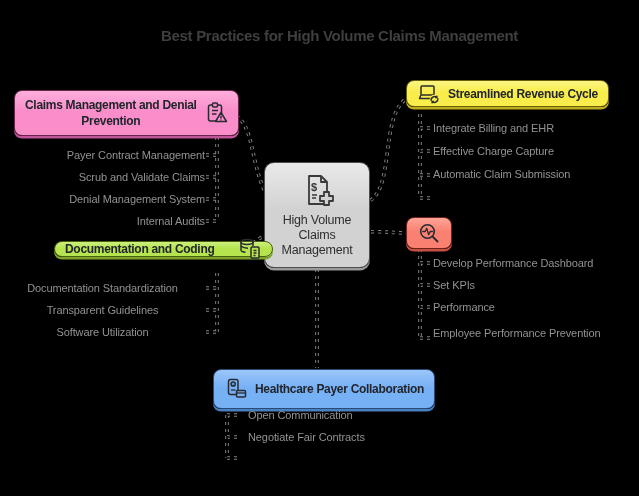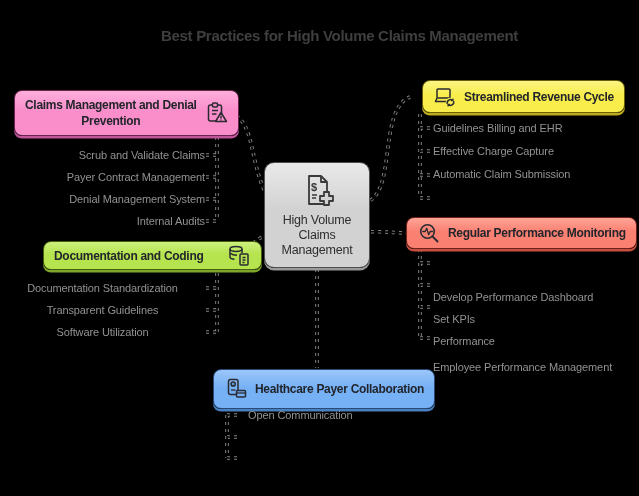--- a/index.html
+++ b/index.html
@@ -31,41 +31,41 @@
   }
   .node .icon{display:flex;align-items:center;flex:0 0 auto;}
   .pink  {--fill:#f98ecb;--hi:#fdaedb;--bd:#6b2450;--sh:#c0559a;}
   .green {--fill:#b5e44f;--hi:#cdf07e;--bd:#46600f;--sh:#7ea42c;}
   .yellow{--fill:#f8ed4b;--hi:#fbf584;--bd:#6a5f0c;--sh:#beac1f;}
   .red   {--fill:#fa8172;--hi:#ffa497;--bd:#6d221a;--sh:#c74f42;}
   .blue  {--fill:#77b1f5;--hi:#9cc6fa;--bd:#274a77;--sh:#4a7fc0;}
   .gray  {--fill:#d2d2d2;--hi:#e9e9e9;--bd:#4f4f4f;--sh:#9a9a9a;}
   .node-pink{left:14px;top:90px;height:46px;}
   .node-pink .nlabel{white-space:pre-line;text-align:center;line-height:16px;}
-  .node-green{left:43px;top:241px;height:29px;gap:24px;}
-  .node-yellow{left:422px;top:80px;height:33px;}
+  .node-green{left:54px;top:241px;height:16px;gap:24px;}
+  .node-yellow{left:406px;top:80px;height:27px;}
   .node-red{left:406px;top:217px;height:32px;}
   .node-blue{left:213px;top:369px;height:40px;}
   .node-center{
     left:264px;top:162px;width:106px;height:106px;border-radius:10px;
     flex-direction:column;justify-content:center;gap:5px;padding:0;
   }
   .node-center .nlabel{
     white-space:pre-line;text-align:center;font-size:12.5px;font-weight:normal;
     letter-spacing:-0.2px;line-height:15px;color:#2e2e2e;
   }
   
   .items{position:absolute;z-index:2;color:#929292;font-size:11px;letter-spacing:-0.1px;}
   .items .item{height:22px;line-height:22px;white-space:nowrap;}
   .items-right{text-align:right;}
   .items-pink {left:0;top:144px;width:205px;}
   .items-green{left:0;top:277px;width:205px;text-align:center;}
   .items-yellow{left:433px;top:117px;width:200px;}
   .items-yellow .item{height:23px;line-height:23px;}
-  .items-red {left:433px;top:252px;width:200px;margin-top:34px;}
+  .items-red {left:433px;top:252px;width:200px;}
   .items-blue{left:248px;top:404px;width:195px;}
   .item-wrap2{
     width:150px;margin-top:4px;text-align:center;white-space:pre-line;
     line-height:15px;
   }
 </style>
 </head>
 <body>
 
 <div id="stage">
@@ -132,22 +132,22 @@
         <rect x="4.5" y="4" width="13" height="16" rx="2"></rect>
         <rect x="8.5" y="2" width="5" height="4" rx="1" fill="#f98ecb"></rect>
         <path d="M8 9.5 h6 M8 13 h4.5"></path>
         <path d="M17 11.5 L22.5 20.5 H11.5 Z" fill="#f98ecb"></path>
         <path d="M17 14.8 v2.6"></path>
         <circle cx="17" cy="18.9" r="0.7" fill="#2a2a31" stroke="none"></circle>
       </svg>
     </span>
   </div>
   <div class="items items-right items-pink">
+    <div class="item">Payer Contract Management</div>
     <div class="item">Scrub and Validate Claims</div>
-    <div class="item">Payer Contract Management</div>
     <div class="item">Denial Management System</div>
     <div class="item">Internal Audits</div>
   </div>
 
   <div class="node green node-green">
     <span class="nlabel">Documentation and Coding</span>
     <span class="icon">
       <svg width="24" height="24" viewBox="0 0 24 24" fill="none" stroke="#2a2a31" stroke-width="1.5" stroke-linejoin="round">
         <ellipse cx="9" cy="5" rx="6" ry="2.4"></ellipse>
         <path d="M3 5 v8 q0 1.8 4.5 2.3 M15 5 v4"></path>
@@ -169,53 +169,53 @@
         <rect x="4" y="4" width="13" height="9" rx="1"></rect>
         <path d="M4 13 L2.5 16.5 h16 L17 13"></path>
         <circle cx="17.5" cy="17.5" r="4.8" fill="#f8ed4b" stroke="none"></circle>
         <path d="M14.2 18.8 a3.5 3.5 0 0 1 5.6 -3.4 M20.8 16.2 a3.5 3.5 0 0 1 -5.6 3.4"></path>
         <path d="M19.8 13.6 l0.2 1.9 -1.9 0.2 M15.2 21.4 l-0.2 -1.9 1.9 -0.2" stroke-width="1.3"></path>
       </svg>
     </span>
     <span class="nlabel">Streamlined Revenue Cycle</span>
   </div>
   <div class="items items-yellow">
-    <div class="item">Guidelines Billing and EHR</div>
+    <div class="item">Integrate Billing and EHR</div>
     <div class="item">Effective Charge Capture</div>
     <div class="item">Automatic Claim Submission</div>
   </div>
 
   <div class="node red node-red">
     <span class="icon">
       <svg width="24" height="24" viewBox="0 0 24 24" fill="none" stroke="#2a2a31" stroke-width="1.6" stroke-linejoin="round" stroke-linecap="round">
         <circle cx="10.5" cy="10.5" r="6.8"></circle>
         <path d="M15.4 15.4 L20.5 20.5" stroke-width="2"></path>
         <path d="M5.8 10.5 h2.4 l1.5 -3.2 2 6.4 1.5 -3.2 h2.2" stroke-width="1.3"></path>
       </svg>
     </span>
-    <span class="nlabel">Regular Performance Monitoring</span>
   </div>
   <div class="items items-red">
     <div class="item">Develop Performance Dashboard</div>
     <div class="item">Set KPIs</div>
     <div class="item">Performance</div>
     <div class="item item-wrap2">Employee Performance
-Management</div>
+Prevention</div>
   </div>
 
   <div class="node blue node-blue">
     <span class="icon">
       <svg width="24" height="24" viewBox="0 0 24 24" fill="none" stroke="#2a2a31" stroke-width="1.5" stroke-linejoin="round">
         <rect x="4.5" y="2.5" width="9.5" height="15" rx="2"></rect>
         <circle cx="9.2" cy="7" r="2.1"></circle>
         <circle cx="9.2" cy="7" r="0.6" fill="#2a2a31" stroke="none"></circle>
         <path d="M7 13 h4.5" stroke-width="1.3"></path>
         <rect x="12.5" y="13.5" width="9" height="6.5" rx="1" fill="#77b1f5"></rect>
         <path d="M12.5 16 h9" stroke-width="1.3"></path>
       </svg>
     </span>
     <span class="nlabel">Healthcare Payer Collaboration</span>
   </div>
   <div class="items items-blue">
     <div class="item">Open Communication</div>
+    <div class="item">Negotiate Fair Contracts</div>
   </div>
 
 </div>
 
 </body></html>

